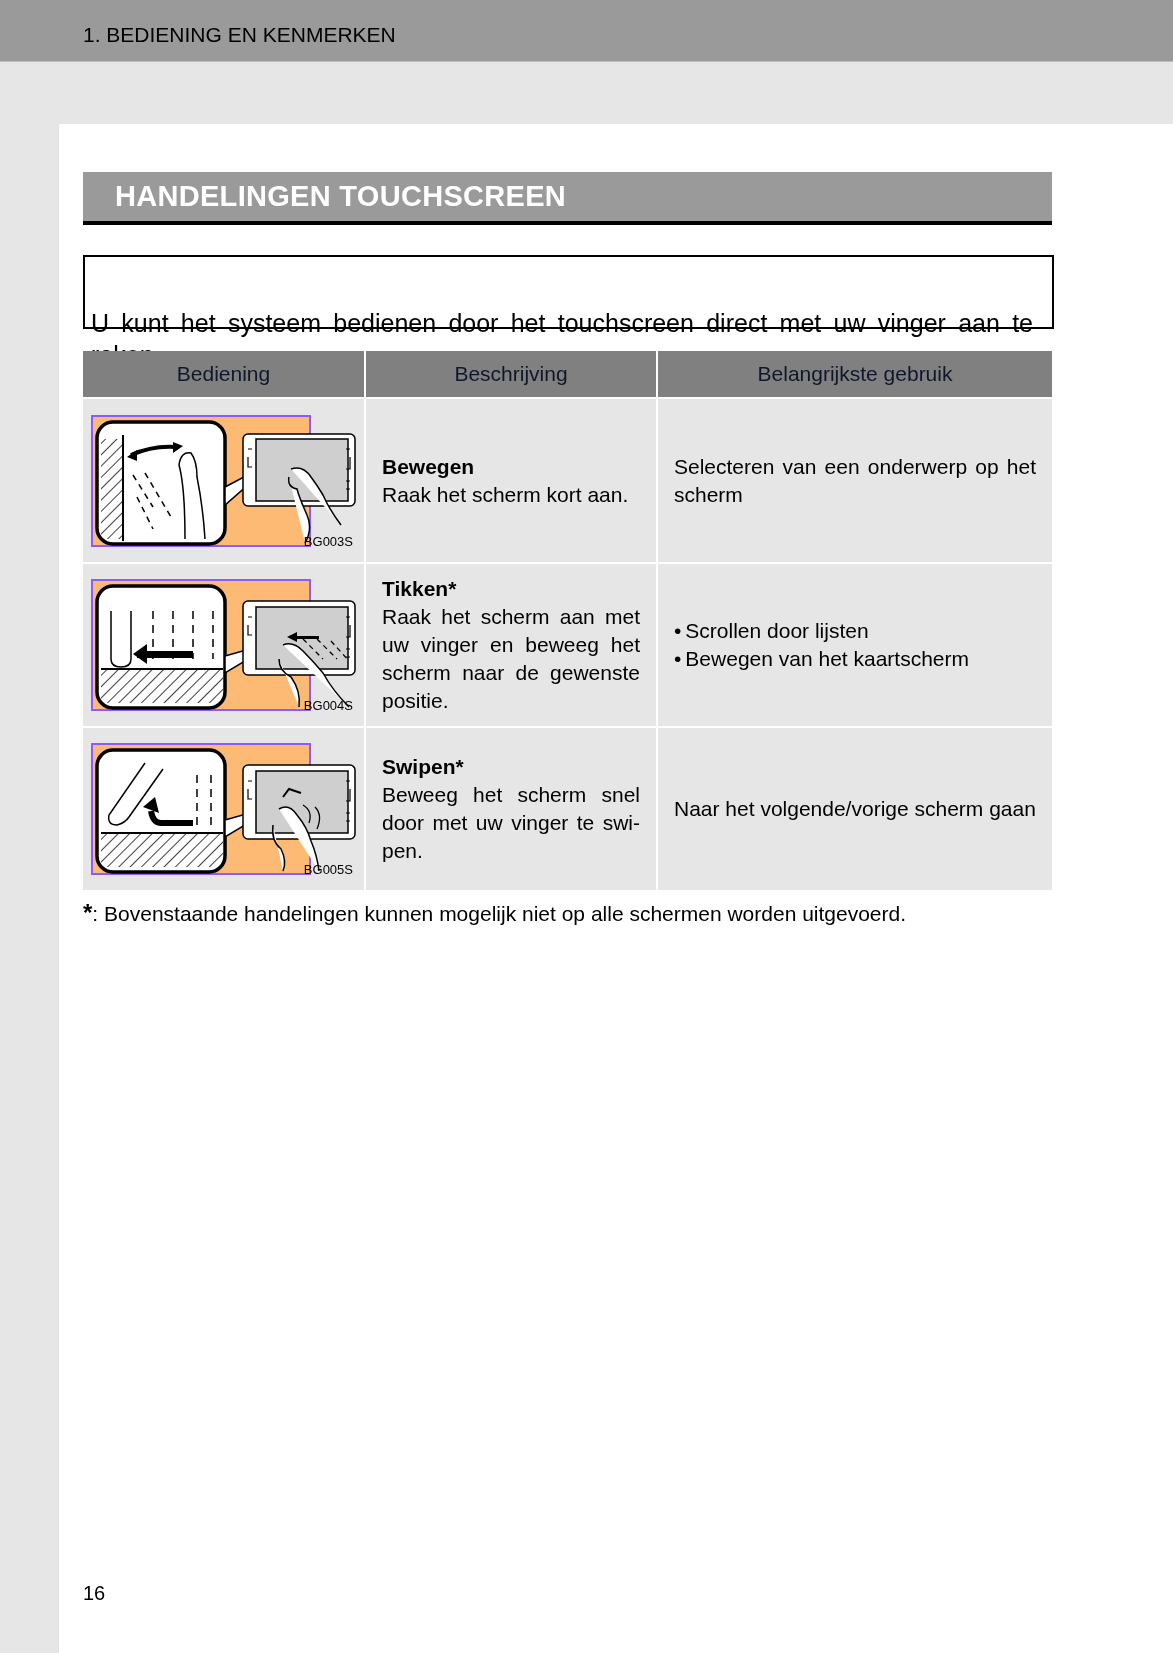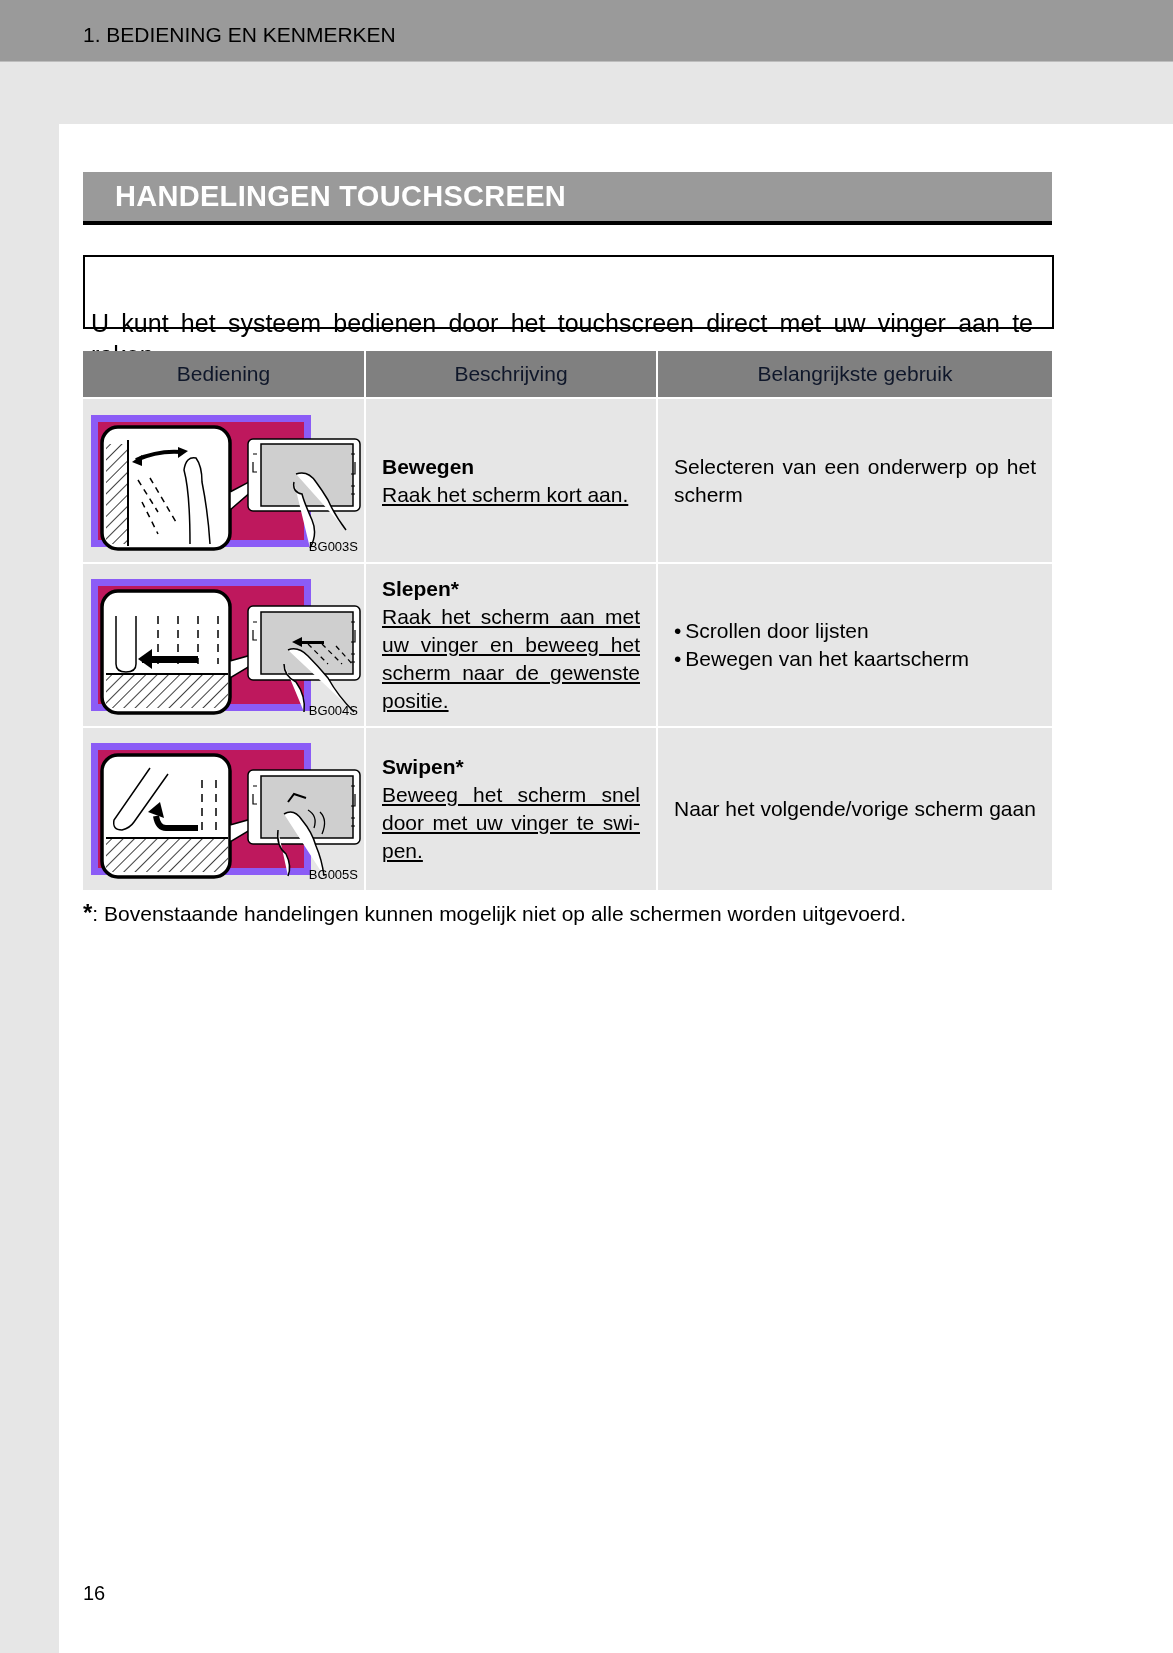--- a/index.html
+++ b/index.html
@@ -51,27 +51,27 @@
     font-size: 21px; line-height: 28px; padding: 0;
   }
   table.ops td:first-child { border-left: none; }
   table.ops td:last-child { border-right: none; margin-top: 48px; }
   table.ops tr:last-child td { border-bottom: none; }
   tr.row1 td { height: 163px; }
   tr.row2 td { height: 162px; }
   tr.row3 td { height: 162px; }
   .illus-cell { padding: 0 !important; }
   .illus {
-    width: 220px; height: 132px; margin: 0 0 0 8px; background: #be185d;
-    border: 7px solid #8b5cf6; position: relative; box-sizing: border-box;
+    width: 220px; height: 132px; margin: 0 0 0 8px; background: #fdba74;
+    border: 2px solid #8b5cf6; position: relative; box-sizing: border-box;
   }
   .illus svg { position: absolute; left: 0; top: 0; }
   .desc { padding: 0 16px 0 16px !important; text-align: justify; }
   .desc .name { font-weight: bold; display: block; }
-  .desc .text { display: block; text-decoration: underline; }
+  .desc .text { display: block; }
   .use { padding: 0 16px 0 16px !important; text-align: justify; }
   .use ul { list-style: none; margin: 0; padding: 0; }
   .use li { text-align: left; }
   .use li::before { content: "\2022"; margin-right: 4px; }
   .footnote {
     position: absolute; left: 83px; top: 899px; font-size: 21px;
   }
   .footnote .star { font-weight: bold; font-size: 24px; }
   .page-number {
     position: absolute; left: 83px; top: 1582px; font-size: 20px;
@@ -166,21 +166,21 @@
             <path d="M155 36 h4 M155 44 v10 h4 M257 36 h-4 M257 44 v12 h-4 M257 68 h-4 M257 76 h-4" stroke="#000" stroke-width="1.2" fill="none"></path>
             <rect x="200" y="55" width="26" height="3" fill="#000"></rect>
             <polygon points="194,56 204,51 204,61" fill="#000"></polygon>
             <path d="M190 64 Q200 60 210 70 Q220 80 230 92 Q240 110 256 126 M186 78 Q186 90 198 96 Q208 110 206 126" fill="#fff" stroke="#000" stroke-width="1.5"></path>
             <path d="M210 58 L230 78 M224 58 L244 78 M238 60 L256 80" stroke="#000" stroke-width="1.3" stroke-dasharray="5,4"></path>
             <text x="260" y="129" text-anchor="end" font-family="Liberation Sans, sans-serif" font-size="13" fill="#000">BG004S</text>
           </svg>
         </div>
       </td>
       <td class="desc">
-        <span class="name">Slepen*</span>
+        <span class="name">Tikken*</span>
         <span class="text">Raak het scherm aan met uw vinger en beweeg het scherm naar de gewenste positie.</span>
       </td>
       <td class="use">
         <ul>
           <li>Scrollen door lijsten</li>
           <li>Bewegen van het kaartscherm</li>
         </ul>
       </td>
     </tr>
 

